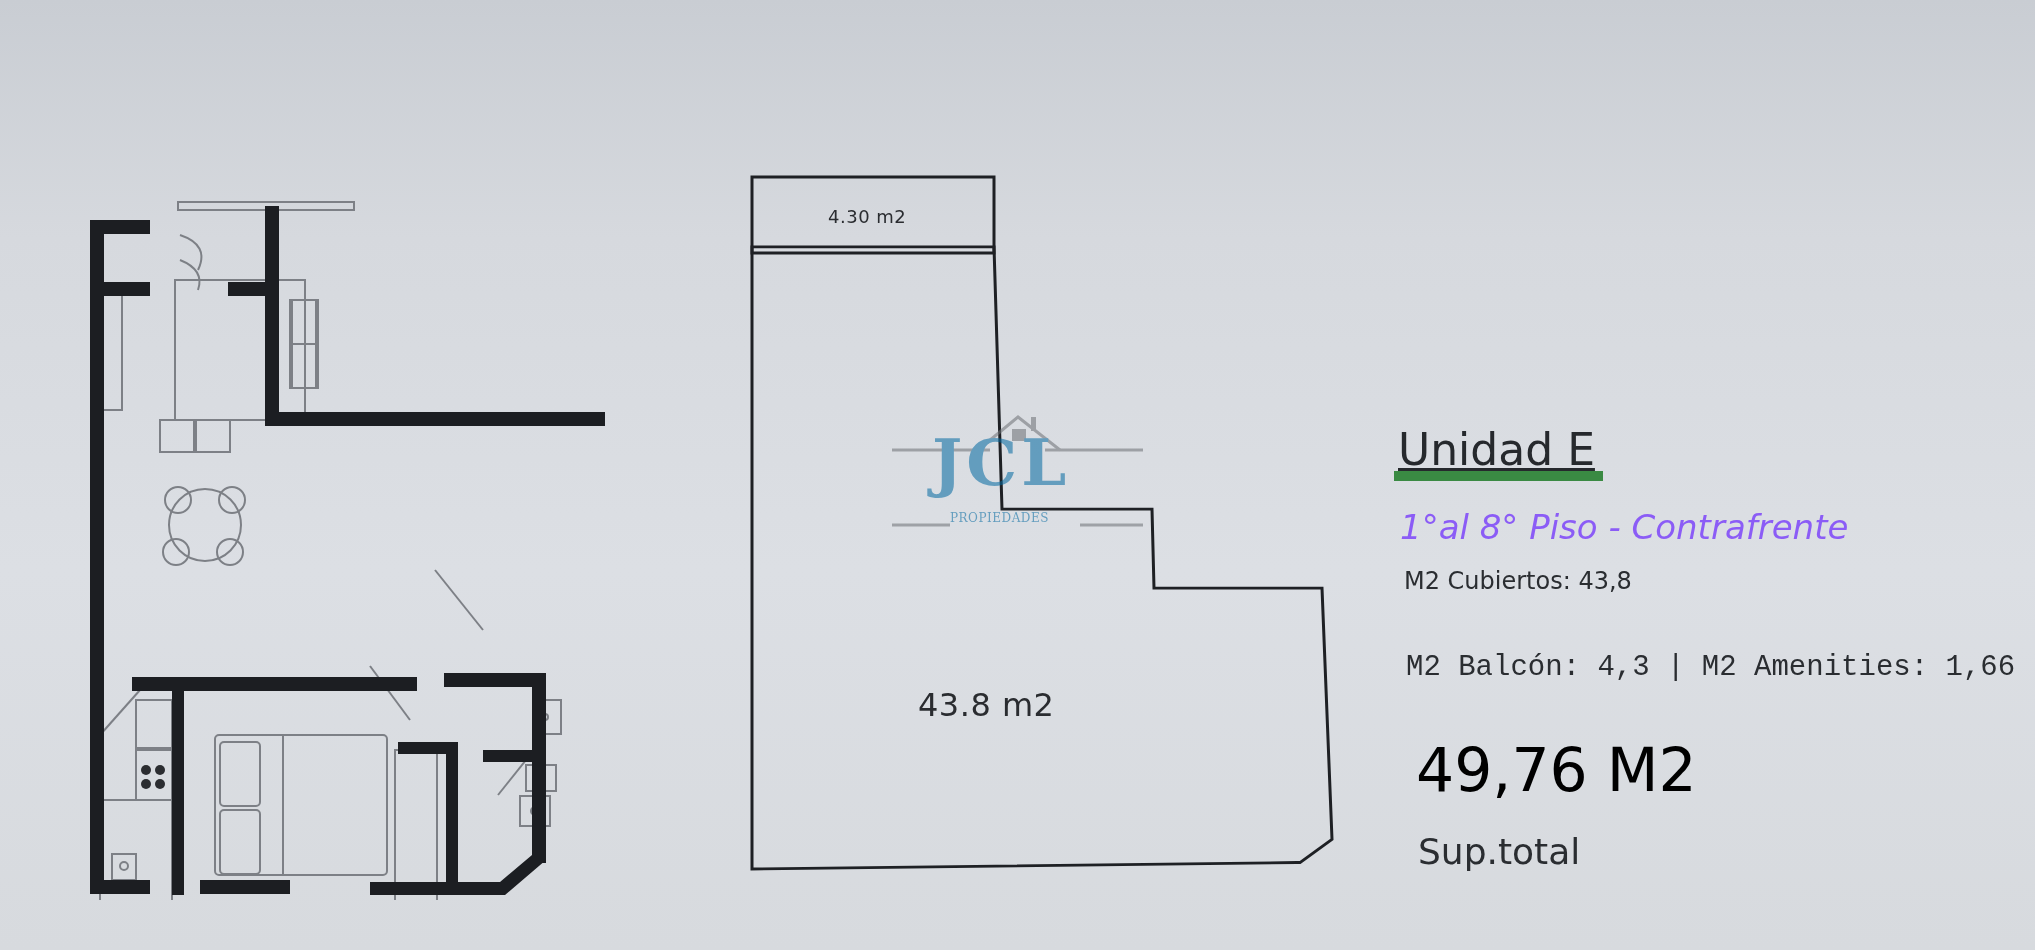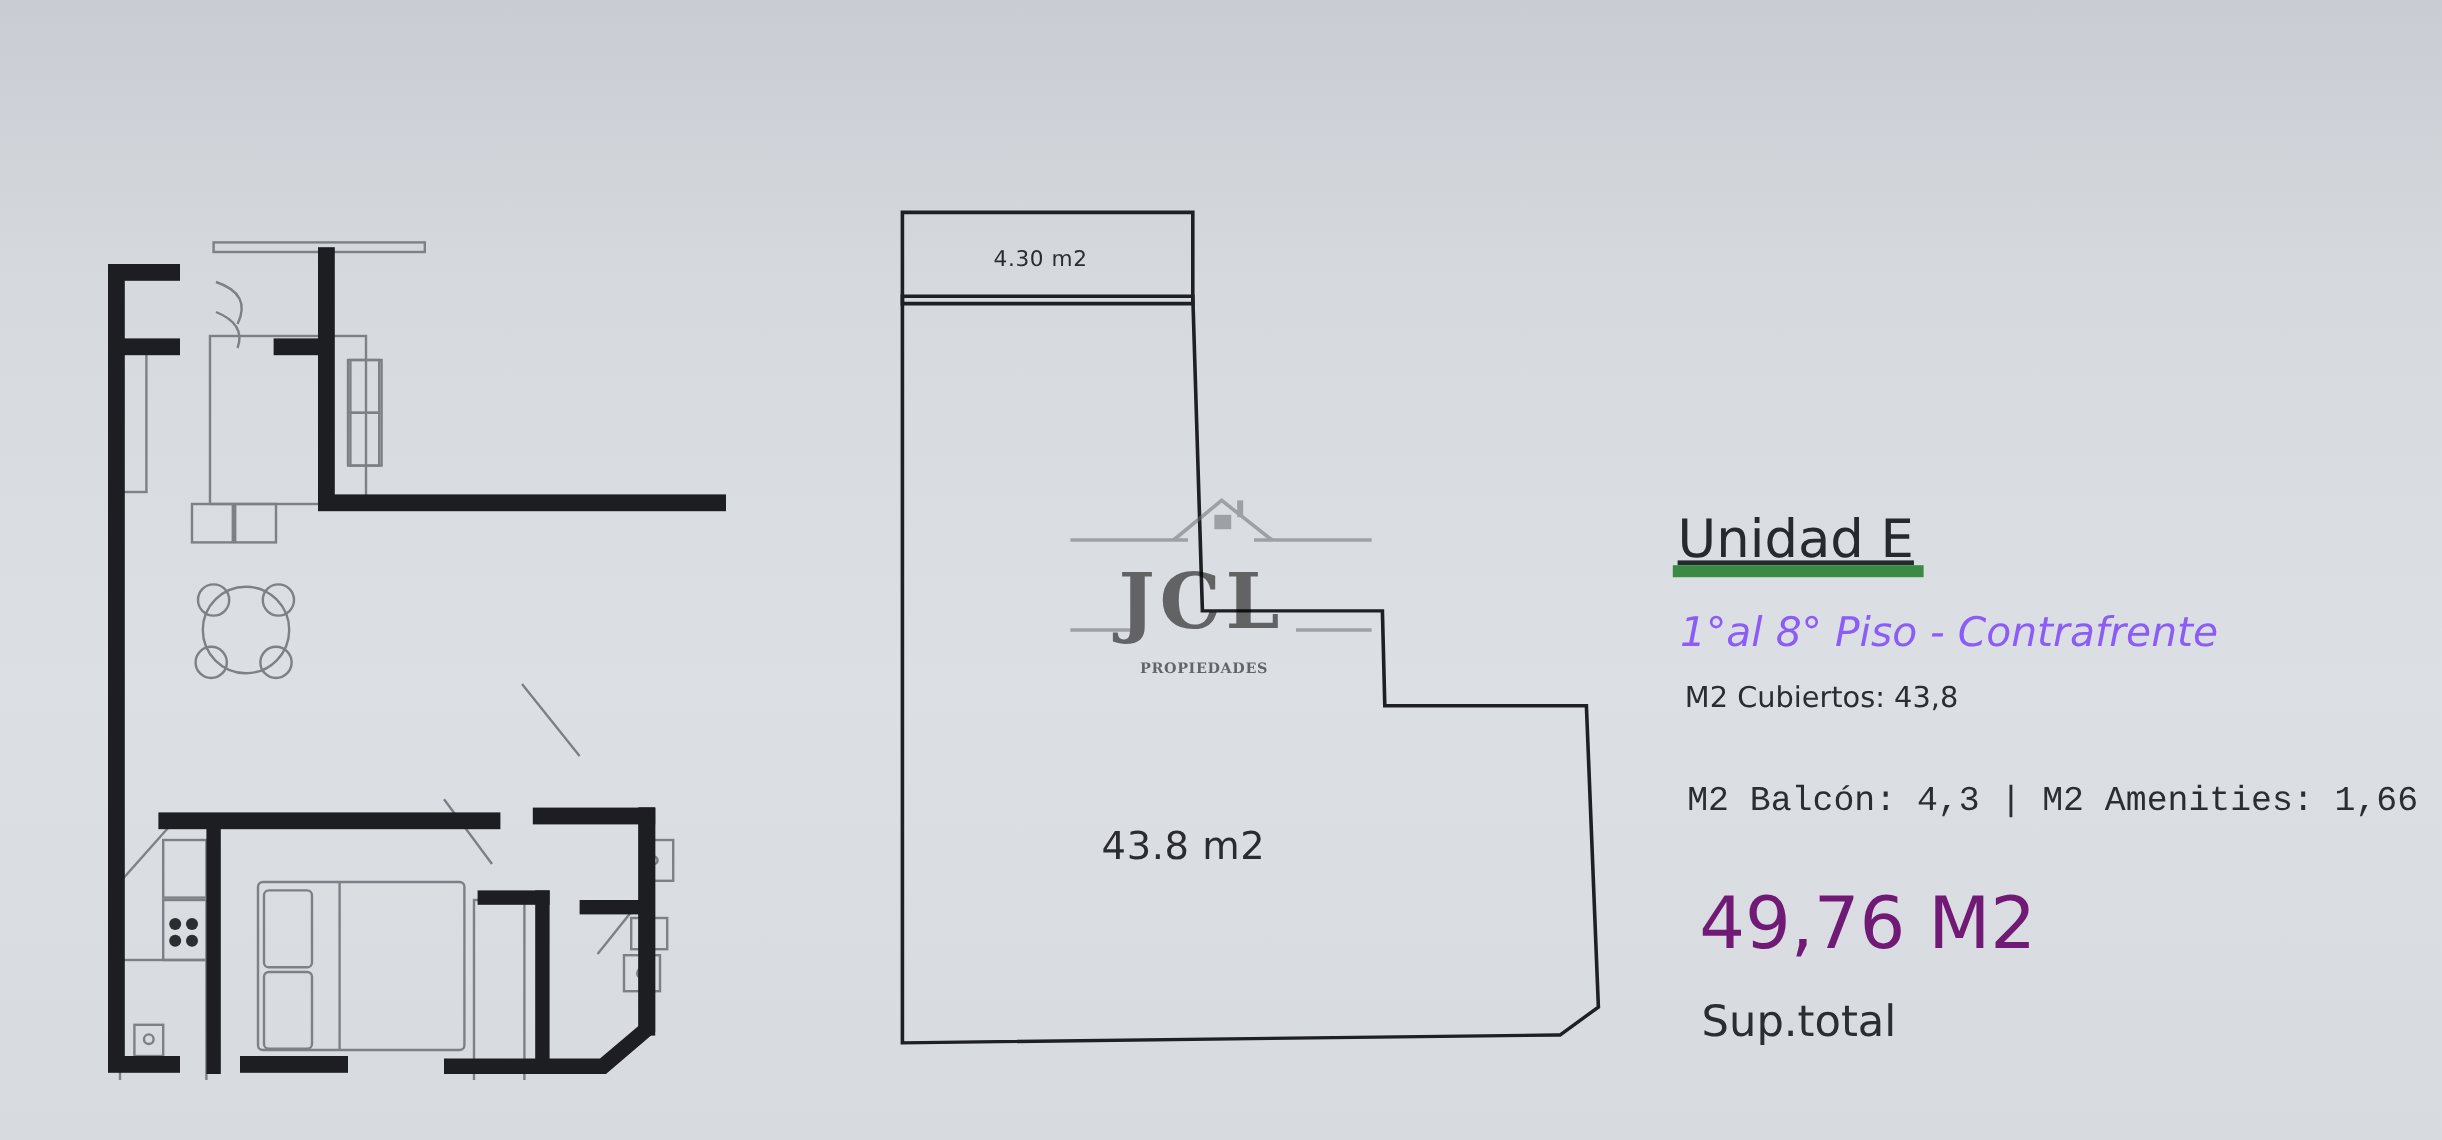--- a/index.html
+++ b/index.html
@@ -9,30 +9,30 @@
     font-family: "DejaVu Sans", "Liberation Sans", sans-serif;
     position: relative;
   }
   .page { position: absolute; inset: 0; border-radius: 22px; }
   .floorplan { position: absolute; left: 80px; top: 190px; width: 600px; height: 710px; }
   .area-diagram { position: absolute; left: 740px; top: 165px; width: 600px; height: 720px; }
   .area-label { position: absolute; font-size: 18px; color: #2a2c30; letter-spacing: 0.5px; }
   .area-label.balcony { left: 828px; top: 206px; }
   .area-label.covered { left: 918px; top: 686px; font-size: 32px; }
   .watermark { position: absolute; left: 890px; top: 405px; width: 255px; height: 130px; opacity: 0.55; }
-  .wm-text { position: absolute; font-family: "DejaVu Serif", "Liberation Serif", serif; color: #000000; margin-top: 39px; }
+  .wm-text { position: absolute; font-family: "DejaVu Serif", "Liberation Serif", serif; color: #0369a1; }
   .wm-jcl { left: 42px; top: 20px; font-size: 64px; font-weight: bold; letter-spacing: 4px; }
-  .wm-sub { left: 60px; top: 106px; font-size: 12px; font-weight: bold; letter-spacing: 0.5px; }
+  .wm-sub { left: 60px; top: 106px; font-size: 12px; font-weight: normal; letter-spacing: 0.5px; }
   .info { position: absolute; left: 1398px; top: 425px; color: #2a2d31; }
   .unit-title { font-size: 44px; line-height: 50px; color: #26292d; position: relative; display: inline-block; padding-right: 8px; text-decoration: underline; }
   .unit-underline { position: absolute; left: -4px; right: 0; bottom: -6px; height: 10px; background: #3a8a43; }
   .floor-range { position: absolute; left: 2px; top: 82px; font-size: 34px; color: #8b5cf6; white-space: nowrap; font-style: italic; }
   .covered-line { position: absolute; left: 6px; top: 142px; font-size: 24px; white-space: nowrap; }
   .balcony-line { position: absolute; left: 8px; top: 226px; font-size: 29px; white-space: nowrap; font-family: Liberation Mono, monospace; }
-  .total-value { position: absolute; left: 18px; top: 310px; font-size: 60px; color: #701a75; white-space: nowrap; }
+  .total-value { position: absolute; left: 18px; top: 310px; font-size: 60px; color: #000000; white-space: nowrap; }
   .total-label { position: absolute; left: 20px; top: 406px; font-size: 36px; white-space: nowrap; }
 </style>
 </head>
 <body>
 
 <div class="page">
 
   <svg class="floorplan" viewBox="0 0 600 710" xmlns="http://www.w3.org/2000/svg">
     <g fill="none" stroke="#7d8086" stroke-width="2">
 

